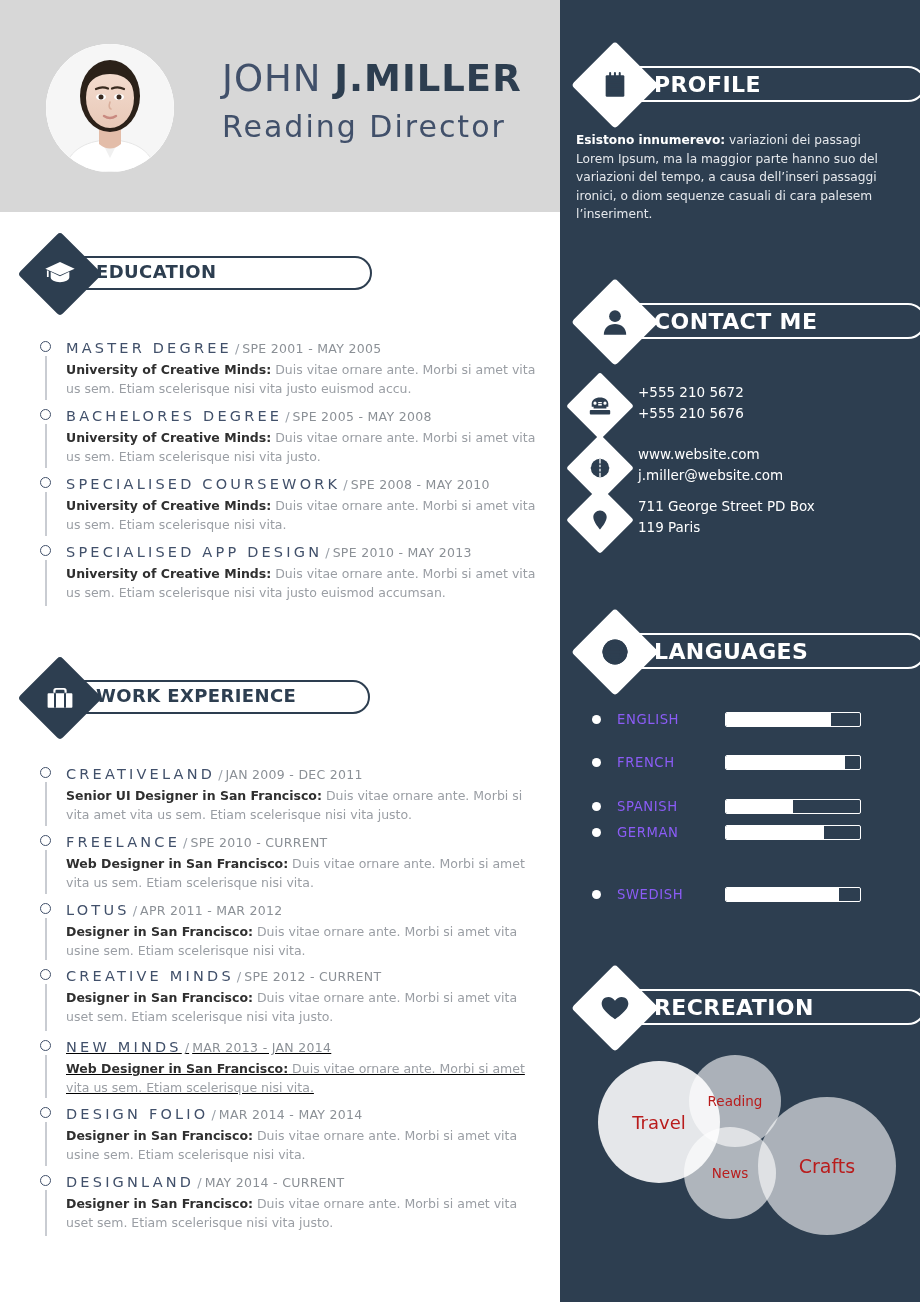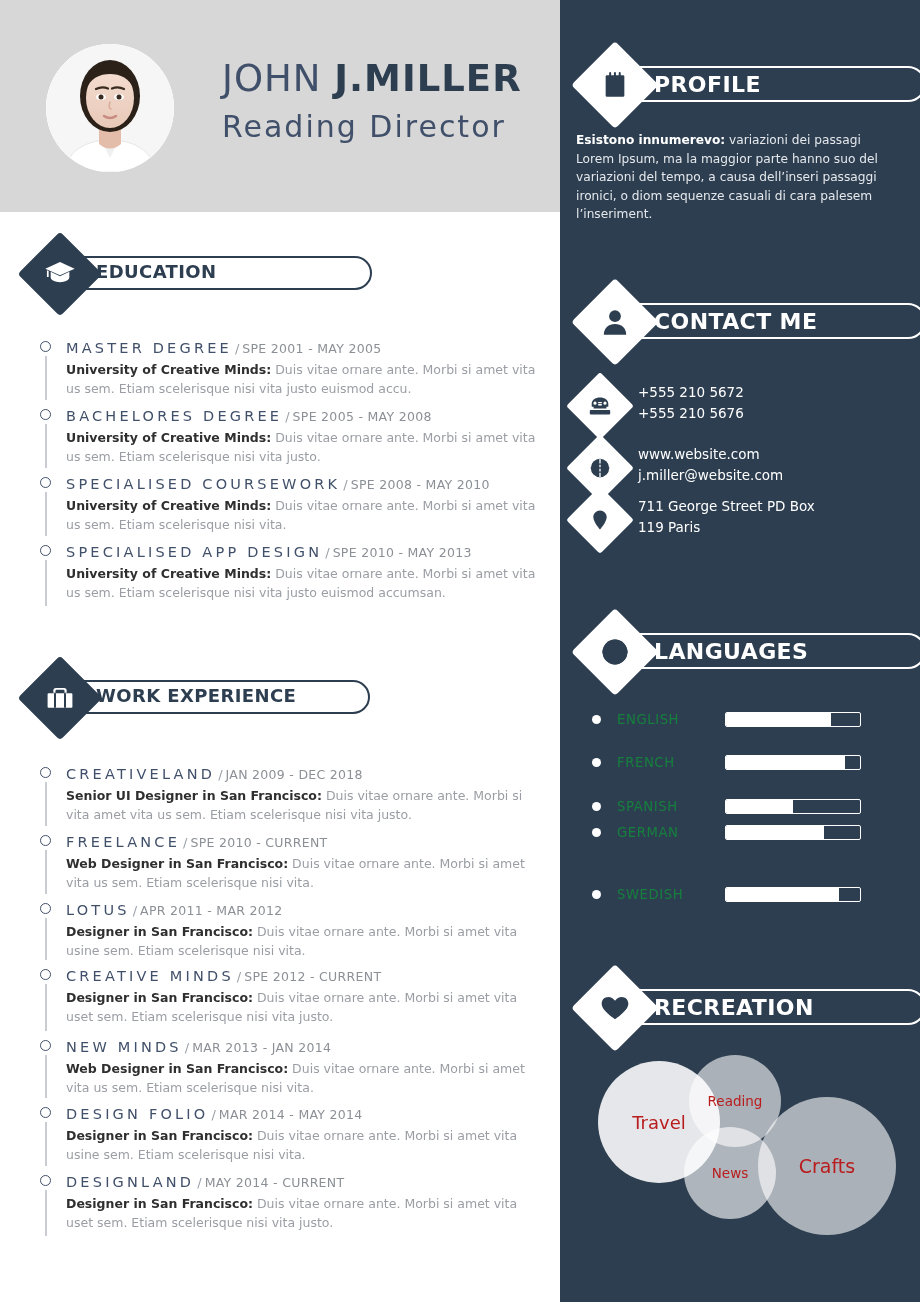--- a/index.html
+++ b/index.html
@@ -137,21 +137,21 @@
     margin-left:62px;color:#ffffff;font-size:13.5px;line-height:1.52;
     white-space:nowrap;
   }
 
   
   .lang-row{position:absolute;left:592px;width:290px;height:20px;display:flex;align-items:center;}
   .lang-row .bullet{
     width:9px;height:9px;border-radius:50%;background:#ffffff;flex:0 0 9px;
   }
   .lang-row .lname{
-    margin-left:16px;color:#15803d;font-size:13.2px;letter-spacing:0.6px;
+    margin-left:16px;color:#8b5cf6;font-size:13.2px;letter-spacing:0.6px;
     width:108px;flex:0 0 108px;white-space:nowrap;
   }
   .lang-row .bar{
     position:relative;width:136px;height:15px;
     border:1.6px solid #ffffff;box-sizing:border-box;background:#2d3e50;
     border-radius:2px;overflow:hidden;
   }
   .lang-row .fill{position:absolute;left:0;top:0;height:100%;background:#ffffff;}
 
   
@@ -271,42 +271,42 @@
           <rect x="15" y="8.4" width="1.5" height="10.9" fill="#2d3e50"></rect>
         </svg>
     </div>
     <div class="title">WORK EXPERIENCE</div>
   </div>
 
   <div id="work-list">
       <div class="entry" style="top: 764px;">
         <span class="ring"></span>
         <span class="vline" style="height: 44px;"></span>
-        <div class="head"><span class="org">CREATIVELAND</span><span class="sep">/</span><span class="date">JAN 2009 - DEC 2018</span></div>
+        <div class="head"><span class="org">CREATIVELAND</span><span class="sep">/</span><span class="date">JAN 2009 - DEC 2011</span></div>
         <div class="body"><b>Senior UI Designer in San Francisco:</b><span>  Duis vitae ornare ante. Morbi si  vita amet vita us sem. Etiam scelerisque nisi vita justo.</span></div>
       </div>
       <div class="entry" style="top: 832px;">
         <span class="ring"></span>
         <span class="vline" style="height: 44px;"></span>
         <div class="head"><span class="org">FREELANCE</span><span class="sep">/</span><span class="date">SPE 2010 - CURRENT</span></div>
         <div class="body"><b>Web Designer in San Francisco:</b><span> Duis vitae ornare ante. Morbi si amet vita us sem. Etiam scelerisque nisi vita.</span></div>
       </div>
       <div class="entry" style="top: 900px;">
         <span class="ring"></span>
         <span class="vline" style="height: 42px;"></span>
         <div class="head"><span class="org">LOTUS</span><span class="sep">/</span><span class="date">APR 2011 - MAR 2012</span></div>
         <div class="body"><b>Designer in San Francisco:</b><span> Duis vitae ornare ante. Morbi si amet vita usine sem. Etiam scelerisque nisi vita.</span></div>
       </div>
       <div class="entry" style="top: 966px;">
         <span class="ring"></span>
         <span class="vline" style="height: 47px;"></span>
         <div class="head"><span class="org">CREATIVE MINDS</span><span class="sep">/</span><span class="date">SPE 2012 - CURRENT</span></div>
         <div class="body"><b>Designer in San Francisco:</b><span> Duis vitae ornare ante. Morbi si amet vita uset sem. Etiam scelerisque nisi vita justo.</span></div>
       </div>
-      <div class="entry" style="top: 1037px;">
+      <div class="entry" style="top: 1037px; text-decoration: underline;">
         <span class="ring"></span>
         <span class="vline" style="height: 43px;"></span>
         <div class="head"><span class="org">NEW MINDS</span><span class="sep">/</span><span class="date">MAR 2013 - JAN 2014</span></div>
         <div class="body"><b>Web Designer in San Francisco:</b><span> Duis vitae ornare ante. Morbi si amet vita us sem. Etiam scelerisque nisi vita.</span></div>
       </div>
       <div class="entry" style="top: 1104px;">
         <span class="ring"></span>
         <span class="vline" style="height: 44px;"></span>
         <div class="head"><span class="org">DESIGN FOLIO</span><span class="sep">/</span><span class="date">MAR 2014 - MAY 2014</span></div>
         <div class="body"><b>Designer in San Francisco:</b><span> Duis vitae ornare ante. Morbi si amet vita usine sem. Etiam scelerisque nisi vita.</span></div>

